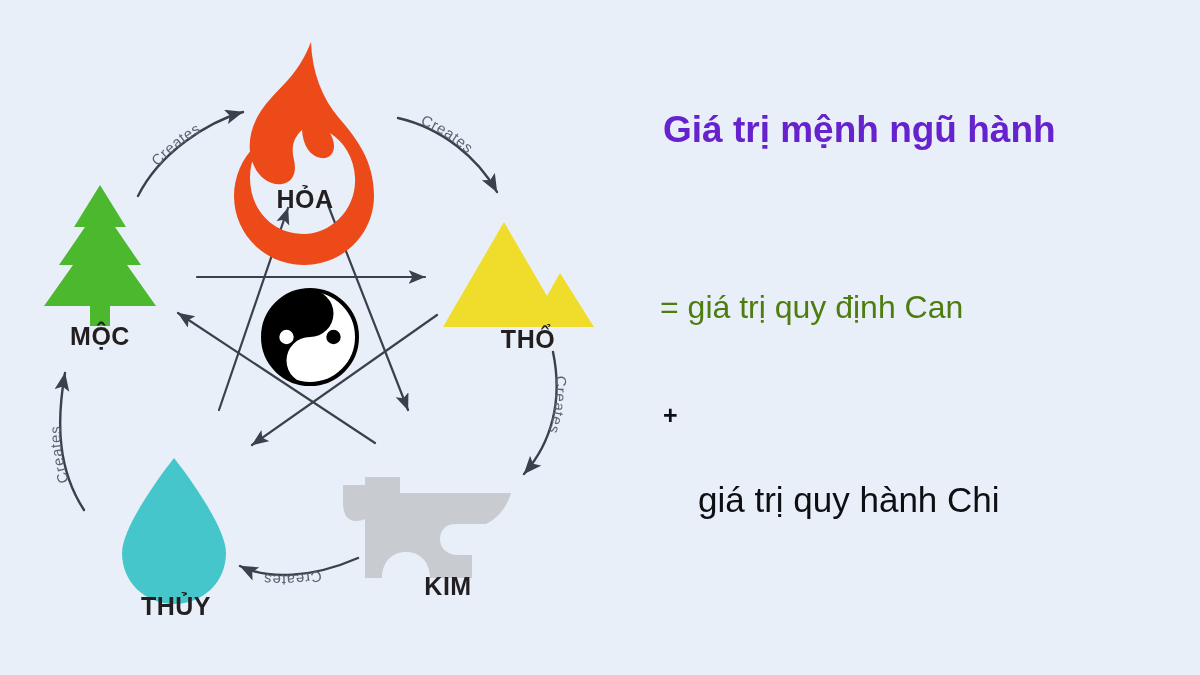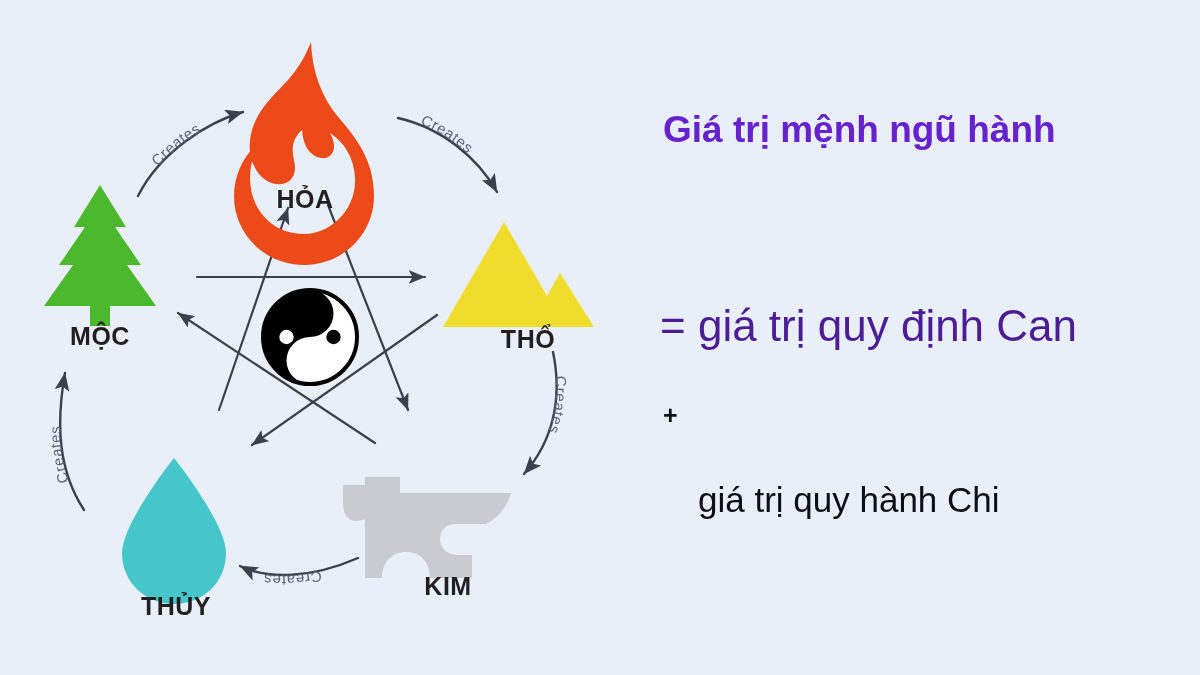--- a/index.html
+++ b/index.html
@@ -82,23 +82,23 @@
     top: 108px;
     font-size: 37px;
     font-weight: bold;
     color: #6622cc;
     white-space: nowrap;
     line-height: 1.2;
   }
   #line-can {
     position: absolute;
     left: 40px;
-    top: 300px;
-    font-size: 44px;
-    color: #4c1d95;
+    top: 288px;
+    font-size: 32px;
+    color: #4d7c0f;
     white-space: nowrap;
     line-height: 1.2;
   }
   #line-plus {
     position: absolute;
     left: 43px;
     top: 400px;
     font-size: 25px;
     font-weight: bold;
     color: #0d0f12;

